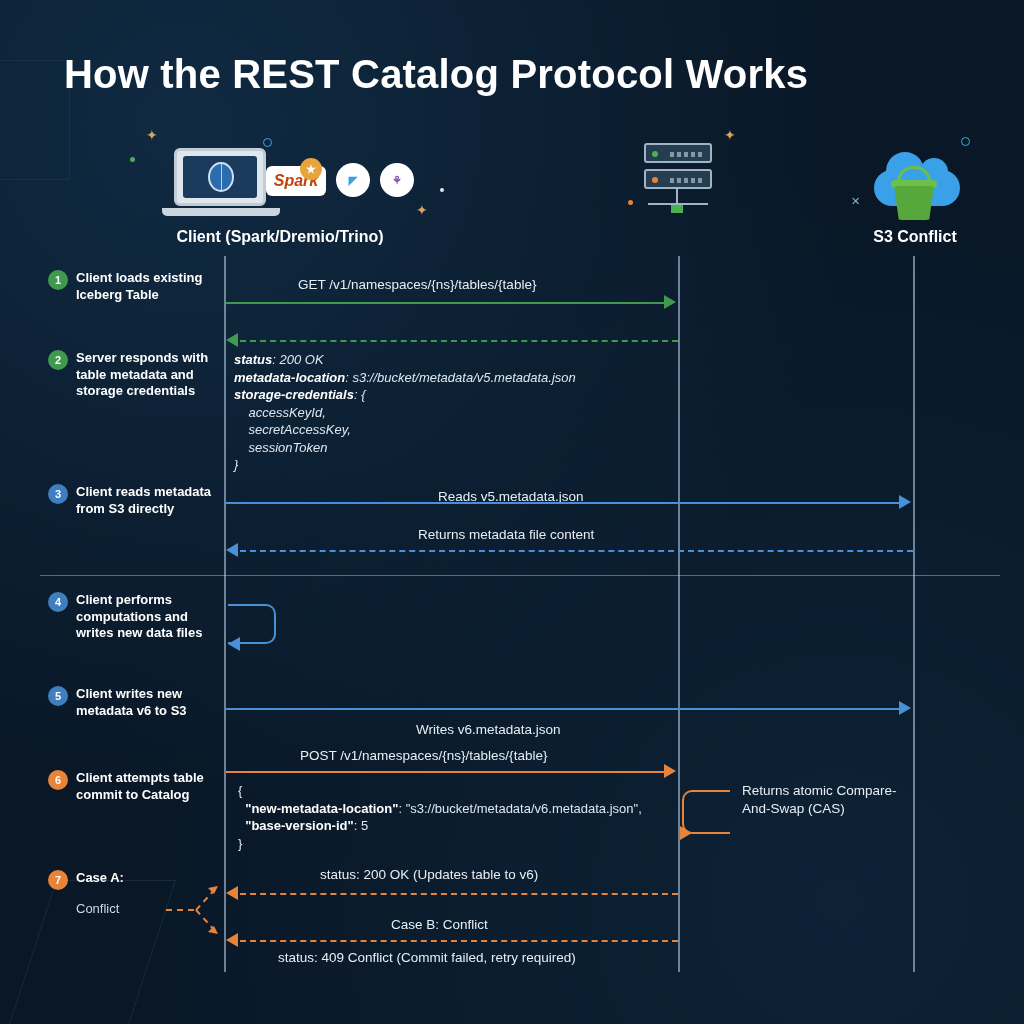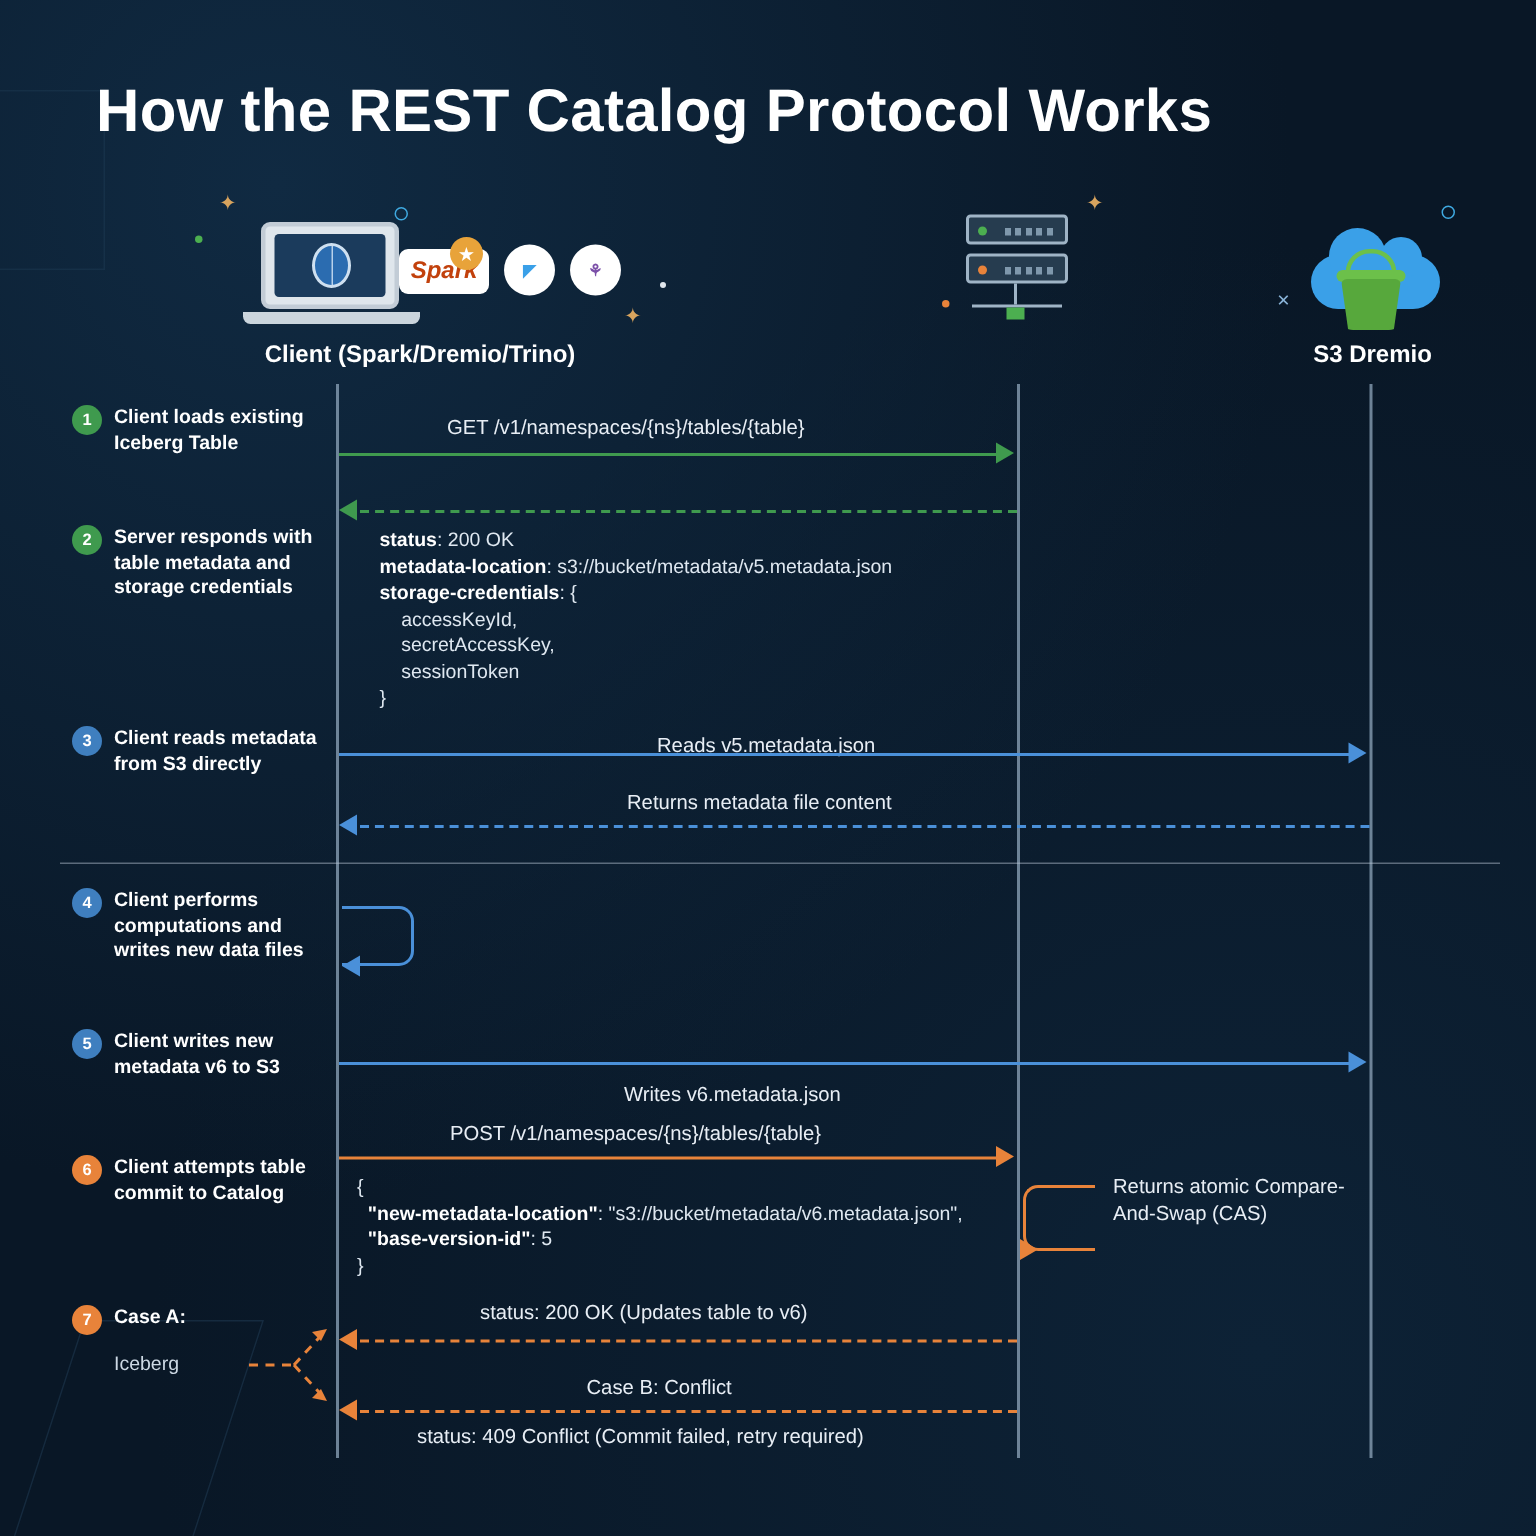--- a/index.html
+++ b/index.html
@@ -303,21 +303,21 @@
   <div class="actor-art" style="left:874px; top:158px;">
     <div class="cloud" style="left:0; top:12px;"></div>
     <div class="bucket-handle" style="left:23px; top:8px;"></div>
     <div class="bucket-rim" style="left:17px; top:22px;"></div>
     <div class="bucket" style="left:20px; top:28px;"></div>
   </div>
   <div class="spark-ring" style="left:961px; top:137px; width:9px; height:9px;"></div>
   <div class="spark-cross" style="left:851px; top:196px; font-size:11px; color:#8ab4d8;">✕</div>
 
   <div class="actor-label" style="left:100px; top:228px; width:360px;">Client (Spark/Dremio/Trino)</div>
-  <div class="actor-label" style="left:840px; top:228px; width:150px;">S3 Dremio</div>
+  <div class="actor-label" style="left:840px; top:228px; width:150px;">S3 Conflict</div>
 
   <div class="lifeline" style="left:224px; top:256px; height:716px;"></div>
   <div class="lifeline" style="left:678px; top:256px; height:716px;"></div>
   <div class="lifeline" style="left:913px; top:256px; height:716px;"></div>
 
   <div class="step" style="left:48px; top:270px;">
     <div class="step-num" style="background:#3f9a4e;">1</div>
     <div class="step-text">Client loads existing Iceberg Table</div>
   </div>
   <div class="step" style="left:48px; top:350px;">
@@ -337,32 +337,32 @@
     <div class="step-text">Client writes new metadata v6 to S3</div>
   </div>
   <div class="step" style="left:48px; top:770px;">
     <div class="step-num" style="background:#e8833a;">6</div>
     <div class="step-text">Client attempts table commit to Catalog</div>
   </div>
   <div class="step" style="left:48px; top:870px;">
     <div class="step-num" style="background:#e8833a;">7</div>
     <div>
       <div class="step-text">Case A:</div>
-      <div class="step-sub" style="margin-top:14px;">Iceberg</div>
+      <div class="step-sub" style="margin-top:14px;">Conflict</div>
     </div>
   </div>
 
   <div class="arrow-label" style="left:298px; top:277px;">GET /v1/namespaces/{ns}/tables/{table}</div>
   <div class="arrow-line" style="left:226px; top:302px; width:446px; border-top:2px solid #3f9a4e;"></div>
   <div class="arrow-head" style="left:664px; top:295px; border-left:12px solid #3f9a4e;"></div>
 
   <div class="arrow-line" style="left:240px; top:340px; width:438px; border-top:2px dashed #3f9a4e;"></div>
   <div class="arrow-head" style="left:226px; top:333px; border-right:12px solid #3f9a4e;"></div>
 
-  <div class="msg-block" style="left:253px; top:351px;"><b>status</b><span>: 200 OK</span>
+  <div class="msg-block" style="left:234px; top:351px;font-style:italic;"><b>status</b><span>: 200 OK</span>
 <b>metadata-location</b><span>: s3://bucket/metadata/v5.metadata.json</span>
 <b>storage-credentials</b><span>: {</span>
 <span>    accessKeyId,
     secretAccessKey,
     sessionToken
 }</span></div>
 
   <div class="arrow-label" style="left:438px; top:477px;margin-top:12px;">Reads v5.metadata.json</div>
   <div class="arrow-line" style="left:226px; top:502px; width:681px; border-top:2px solid #4a90d9;"></div>
   <div class="arrow-head" style="left:899px; top:495px; border-left:12px solid #4a90d9;"></div>

